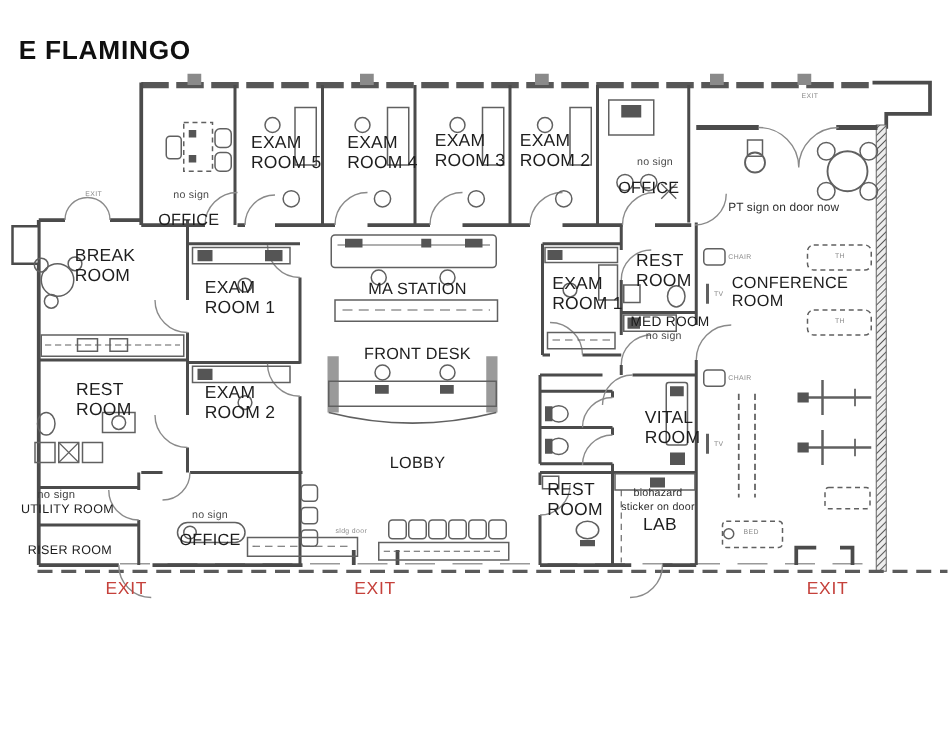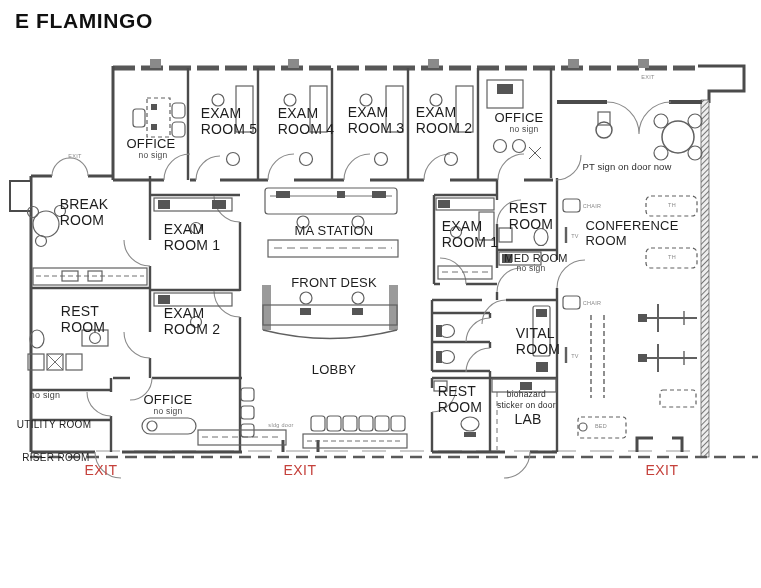--- a/index.html
+++ b/index.html
@@ -4,24 +4,24 @@
 <style>
   html,body{margin:0;padding:0;background:#fff;}
   .page{position:relative;width:761px;height:588px;background:#ffffff;overflow:hidden;
         font-family:"Liberation Sans",sans-serif;}
   svg.plan{position:absolute;left:0;top:0;}
   .lbl{position:absolute;transform:translateX(-50%);white-space:pre-line;
        color:var(--ink,#1d1d1d);line-height:1.15;letter-spacing:0.2px;}
   .title-lbl{position:absolute;transform:none;text-align:left;font-size:21px;font-weight:bold;
        color:#101010;letter-spacing:0.6px;white-space:pre;}
   .room{font-size:14px;}
-  .room-sm{font-size:13px;}
+  .room-sm{font-size:13px;margin-top:32px;}
   .hall{font-size:13px;}
   .med-lbl{font-size:11px;padding-left:16px;}
-  .small-room{font-size:10px;letter-spacing:0.3px;margin-top:17px;}
+  .small-room{font-size:10px;letter-spacing:0.3px;}
   .note{font-size:8.5px;color:#4a4a4a;}
   .note9{font-size:9px;color:#3f3f3f;}
   .note-md{font-size:9.5px;color:#2e2e2e;letter-spacing:0.1px;}
   .bio{font-size:8.5px;color:#2a2a2a;transform:none;text-align:center;line-height:1.3;}
   .exit{font-size:14px;color:var(--exit-red,#c5413b);letter-spacing:0.5px;}
   .tiny{font-size:5.5px;color:#8a8a8a;letter-spacing:0.3px;}
 </style>
 </head>
 <body>
 
@@ -245,21 +245,21 @@
     <path d="M645 358 H697" stroke-width="2"></path>
         <path d="M658 344 V372" stroke-width="2"></path>
         <path d="M684 351 V365" stroke-width="1.4"></path>
     <rect x="638" y="354" width="9" height="8" fill="#555" stroke="none"></rect>
     <rect x="660" y="390" width="36" height="17" rx="3" stroke-dasharray="4 3"></rect>
     <rect x="578" y="417" width="48" height="21" rx="3" stroke-dasharray="4 3"></rect>
         <circle cx="583" cy="427" r="4"></circle>
   </g>
 </svg>
 
-<div class="title-lbl" style="left:15px;top:9px">E FLAMINGO</div>
+<div class="title-lbl" style="left:15px;top:29px">E FLAMINGO</div>
 
 <div class="lbl room-sm" style="left:151px;top:137px">OFFICE</div>
 <div class="lbl note" style="left:153px;top:151px">no sign</div>
 
 <div class="lbl room" style="left:229px;top:105px">EXAM
 ROOM 5</div>
 <div class="lbl room" style="left:306px;top:105px">EXAM
 ROOM 4</div>
 <div class="lbl room" style="left:376px;top:104px">EXAM
 ROOM 3</div>

